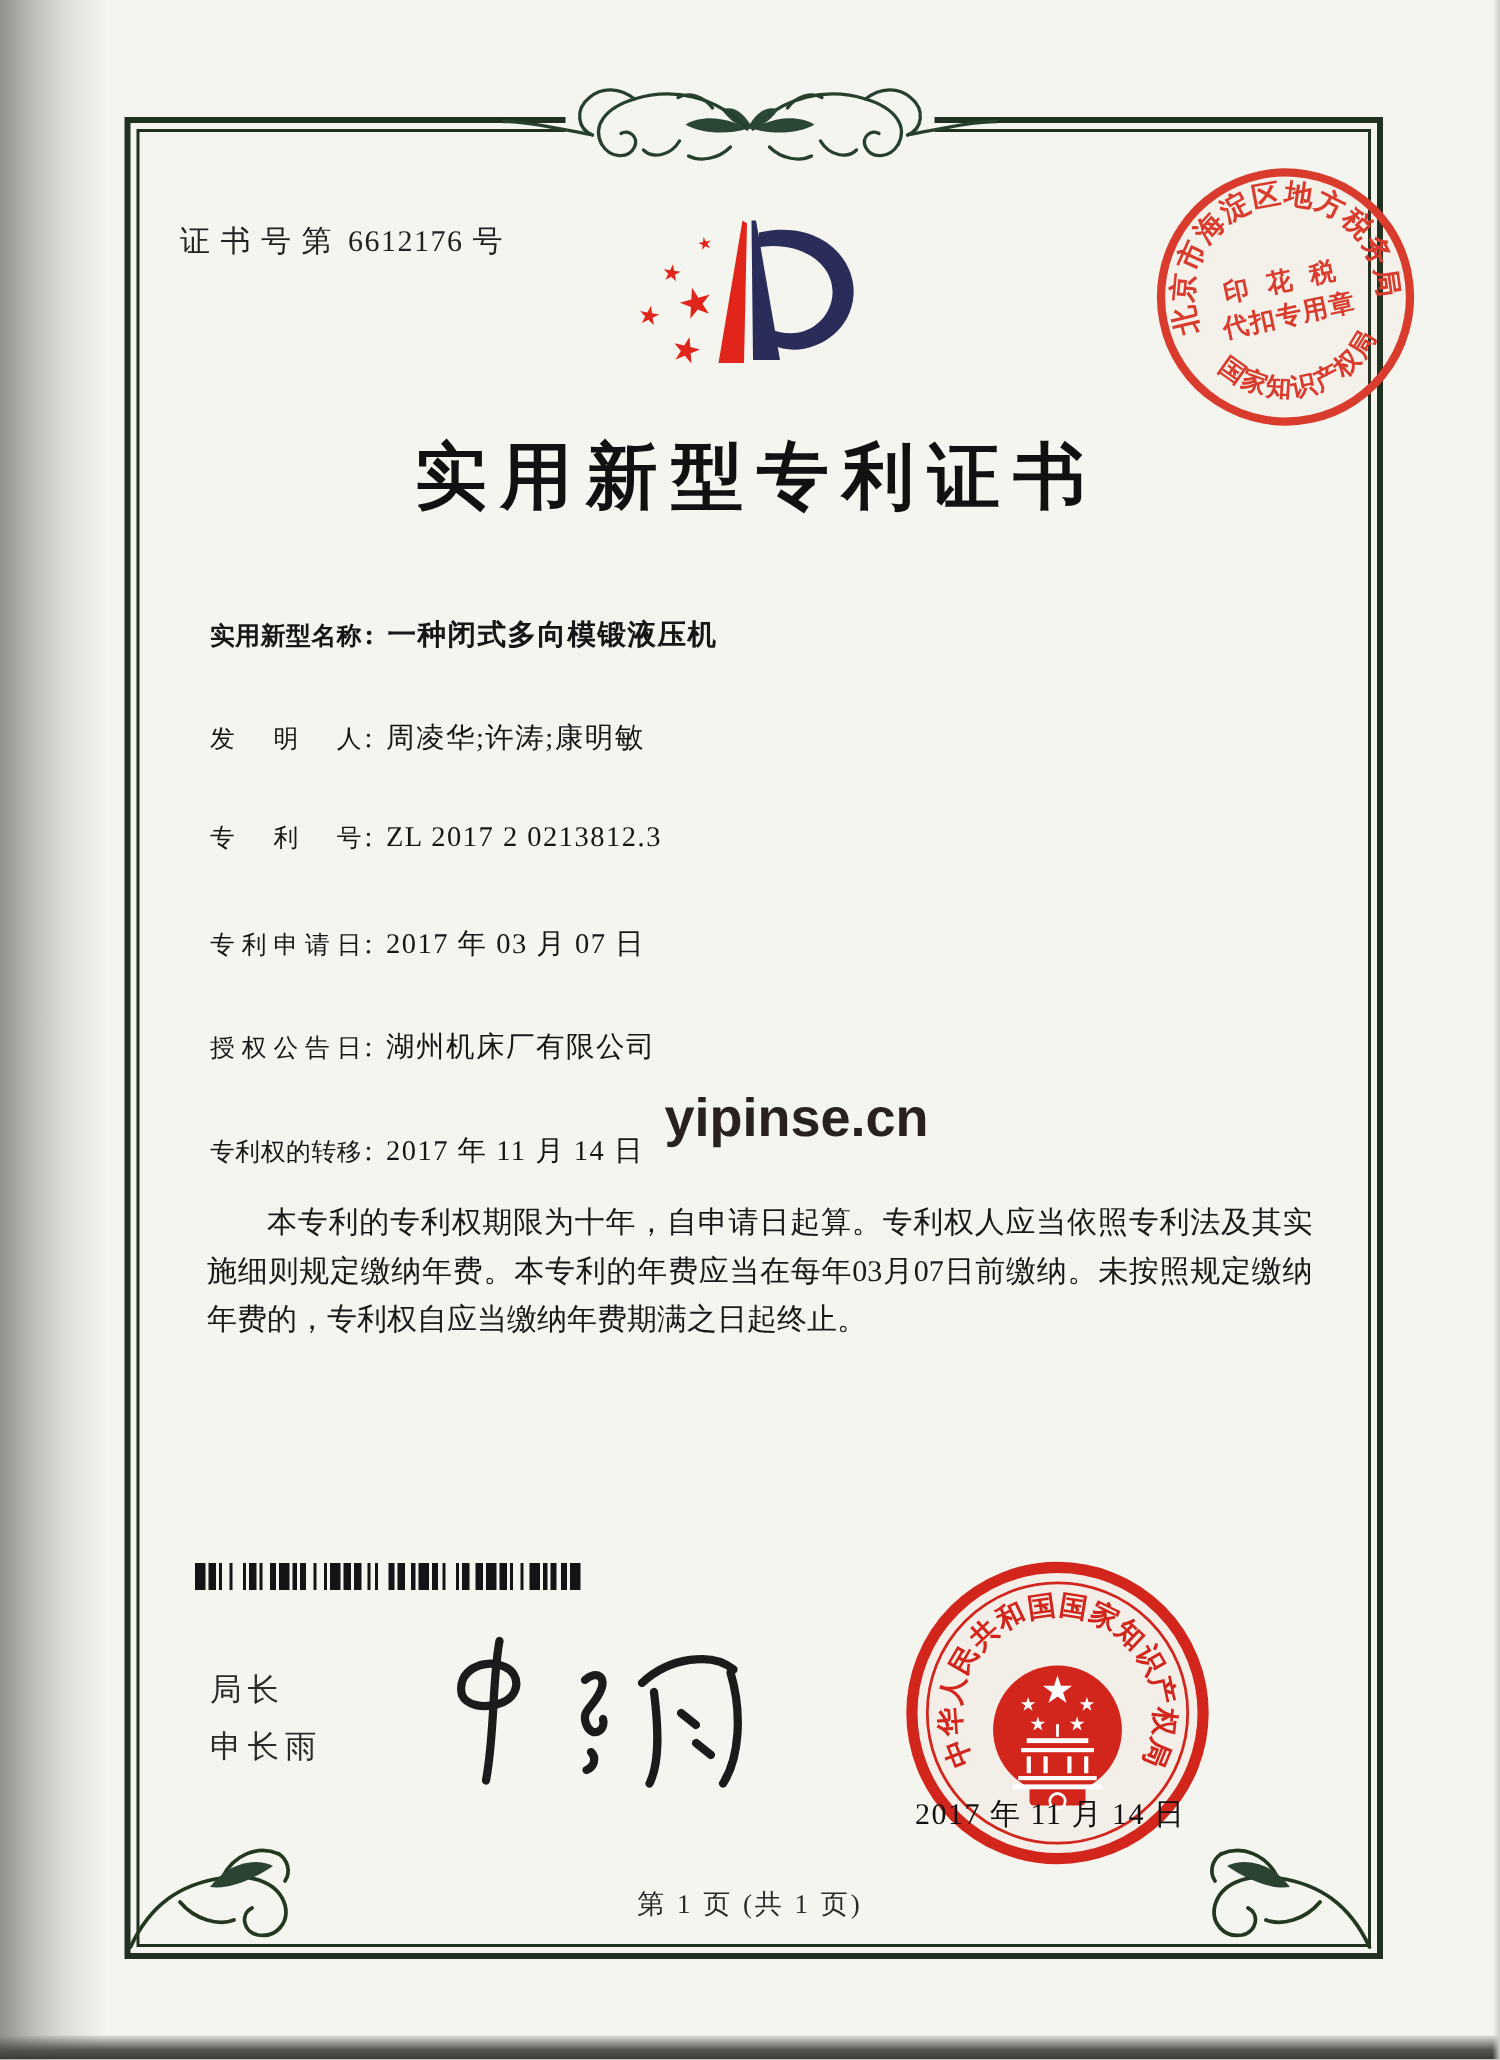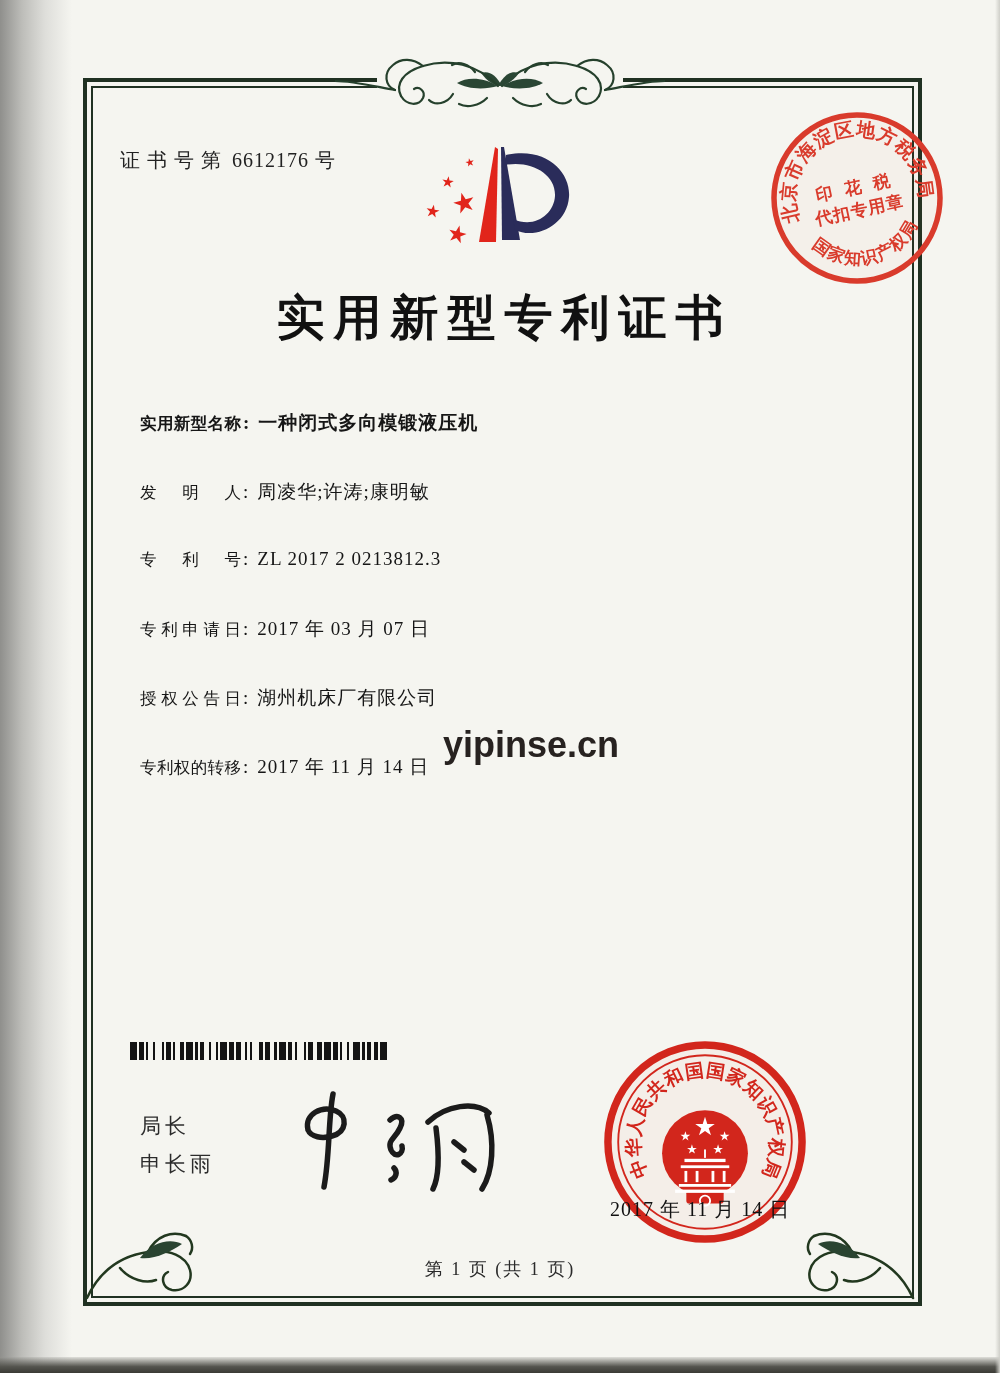--- a/index.html
+++ b/index.html
@@ -144,20 +144,21 @@
 <div class="abs field" style="top:685px;">
   <span class="lbl">授权公告日</span><span class="col">:</span><span class="val">湖州机床厂有限公司</span>
 </div>
 <div class="abs field" style="top:754px;">
   <span class="lbl">专利权的转移</span><span class="col">:</span><span class="val">2017 年 11 月 14 日</span>
 </div>
 
 <div class="abs watermark">yipinse.cn</div>
 
 <div class="abs legal">
+  <p>本专利的专利权期限为十年，自申请日起算。专利权人应当依照专利法及其实施细则规定缴纳年费。本专利的年费应当在每年03月07日前缴纳。未按照规定缴纳年费的，专利权自应当缴纳年费期满之日起终止。</p>
 </div>
 
 <div class="abs barcode"><span style="display:inline-block;height:18px;width:6.789473684210526px;background:#141414"></span><span style="display:inline-block;height:18px;width:2.263157894736842px;background:transparent"></span><span style="display:inline-block;height:18px;width:4.526315789473684px;background:#141414"></span><span style="display:inline-block;height:18px;width:2.263157894736842px;background:transparent"></span><span style="display:inline-block;height:18px;width:2.263157894736842px;background:#141414"></span><span style="display:inline-block;height:18px;width:4.526315789473684px;background:transparent"></span><span style="display:inline-block;height:18px;width:2.263157894736842px;background:#141414"></span><span style="display:inline-block;height:18px;width:6.789473684210526px;background:transparent"></span><span style="display:inline-block;height:18px;width:2.263157894736842px;background:#141414"></span><span style="display:inline-block;height:18px;width:2.263157894736842px;background:transparent"></span><span style="display:inline-block;height:18px;width:4.526315789473684px;background:#141414"></span><span style="display:inline-block;height:18px;width:2.263157894736842px;background:transparent"></span><span style="display:inline-block;height:18px;width:2.263157894736842px;background:#141414"></span><span style="display:inline-block;height:18px;width:4.526315789473684px;background:transparent"></span><span style="display:inline-block;height:18px;width:4.526315789473684px;background:#141414"></span><span style="display:inline-block;height:18px;width:2.263157894736842px;background:transparent"></span><span style="display:inline-block;height:18px;width:6.789473684210526px;background:#141414"></span><span style="display:inline-block;height:18px;width:2.263157894736842px;background:transparent"></span><span style="display:inline-block;height:18px;width:2.263157894736842px;background:#141414"></span><span style="display:inline-block;height:18px;width:2.263157894736842px;background:transparent"></span><span style="display:inline-block;height:18px;width:4.526315789473684px;background:#141414"></span><span style="display:inline-block;height:18px;width:4.526315789473684px;background:transparent"></span><span style="display:inline-block;height:18px;width:2.263157894736842px;background:#141414"></span><span style="display:inline-block;height:18px;width:4.526315789473684px;background:transparent"></span><span style="display:inline-block;height:18px;width:2.263157894736842px;background:#141414"></span><span style="display:inline-block;height:18px;width:2.263157894736842px;background:transparent"></span><span style="display:inline-block;height:18px;width:6.789473684210526px;background:#141414"></span><span style="display:inline-block;height:18px;width:2.263157894736842px;background:transparent"></span><span style="display:inline-block;height:18px;width:4.526315789473684px;background:#141414"></span><span style="display:inline-block;height:18px;width:2.263157894736842px;background:transparent"></span><span style="display:inline-block;height:18px;width:4.526315789473684px;background:#141414"></span><span style="display:inline-block;height:18px;width:4.526315789473684px;background:transparent"></span><span style="display:inline-block;height:18px;width:2.263157894736842px;background:#141414"></span><span style="display:inline-block;height:18px;width:2.263157894736842px;background:transparent"></span><span style="display:inline-block;height:18px;width:2.263157894736842px;background:#141414"></span><span style="display:inline-block;height:18px;width:6.789473684210526px;background:transparent"></span><span style="display:inline-block;height:18px;width:4.526315789473684px;background:#141414"></span><span style="display:inline-block;height:18px;width:2.263157894736842px;background:transparent"></span><span style="display:inline-block;height:18px;width:4.526315789473684px;background:#141414"></span><span style="display:inline-block;height:18px;width:4.526315789473684px;background:transparent"></span><span style="display:inline-block;height:18px;width:2.263157894736842px;background:#141414"></span><span style="display:inline-block;height:18px;width:2.263157894736842px;background:transparent"></span><span style="display:inline-block;height:18px;width:6.789473684210526px;background:#141414"></span><span style="display:inline-block;height:18px;width:2.263157894736842px;background:transparent"></span><span style="display:inline-block;height:18px;width:4.526315789473684px;background:#141414"></span><span style="display:inline-block;height:18px;width:2.263157894736842px;background:transparent"></span><span style="display:inline-block;height:18px;width:2.263157894736842px;background:#141414"></span><span style="display:inline-block;height:18px;width:6.789473684210526px;background:transparent"></span><span style="display:inline-block;height:18px;width:2.263157894736842px;background:#141414"></span><span style="display:inline-block;height:18px;width:2.263157894736842px;background:transparent"></span><span style="display:inline-block;height:18px;width:4.526315789473684px;background:#141414"></span><span style="display:inline-block;height:18px;width:4.526315789473684px;background:transparent"></span><span style="display:inline-block;height:18px;width:4.526315789473684px;background:#141414"></span><span style="display:inline-block;height:18px;width:2.263157894736842px;background:transparent"></span><span style="display:inline-block;height:18px;width:6.789473684210526px;background:#141414"></span><span style="display:inline-block;height:18px;width:2.263157894736842px;background:transparent"></span><span style="display:inline-block;height:18px;width:4.526315789473684px;background:#141414"></span><span style="display:inline-block;height:18px;width:2.263157894736842px;background:transparent"></span><span style="display:inline-block;height:18px;width:2.263157894736842px;background:#141414"></span><span style="display:inline-block;height:18px;width:4.526315789473684px;background:transparent"></span><span style="display:inline-block;height:18px;width:2.263157894736842px;background:#141414"></span><span style="display:inline-block;height:18px;width:4.526315789473684px;background:transparent"></span><span style="display:inline-block;height:18px;width:6.789473684210526px;background:#141414"></span><span style="display:inline-block;height:18px;width:2.263157894736842px;background:transparent"></span><span style="display:inline-block;height:18px;width:2.263157894736842px;background:#141414"></span><span style="display:inline-block;height:18px;width:2.263157894736842px;background:transparent"></span><span style="display:inline-block;height:18px;width:4.526315789473684px;background:#141414"></span><span style="display:inline-block;height:18px;width:2.263157894736842px;background:transparent"></span><span style="display:inline-block;height:18px;width:4.526315789473684px;background:#141414"></span><span style="display:inline-block;height:18px;width:2.263157894736842px;background:transparent"></span><span style="display:inline-block;height:18px;width:6.789473684210526px;background:#141414"></span></div>
 
 <div class="abs officer" style="top:1112px;">局长</div>
 <div class="abs officer" style="top:1150px;">申长雨</div>
 
 <svg class="abs sig" width="250" height="115" viewBox="0 0 250 115">
   <g stroke="#1b1b1b" stroke-width="5.5" fill="none" stroke-linecap="round" stroke-linejoin="round">
     <path d="M55,14 C50,40 52,75 46,107"></path>

